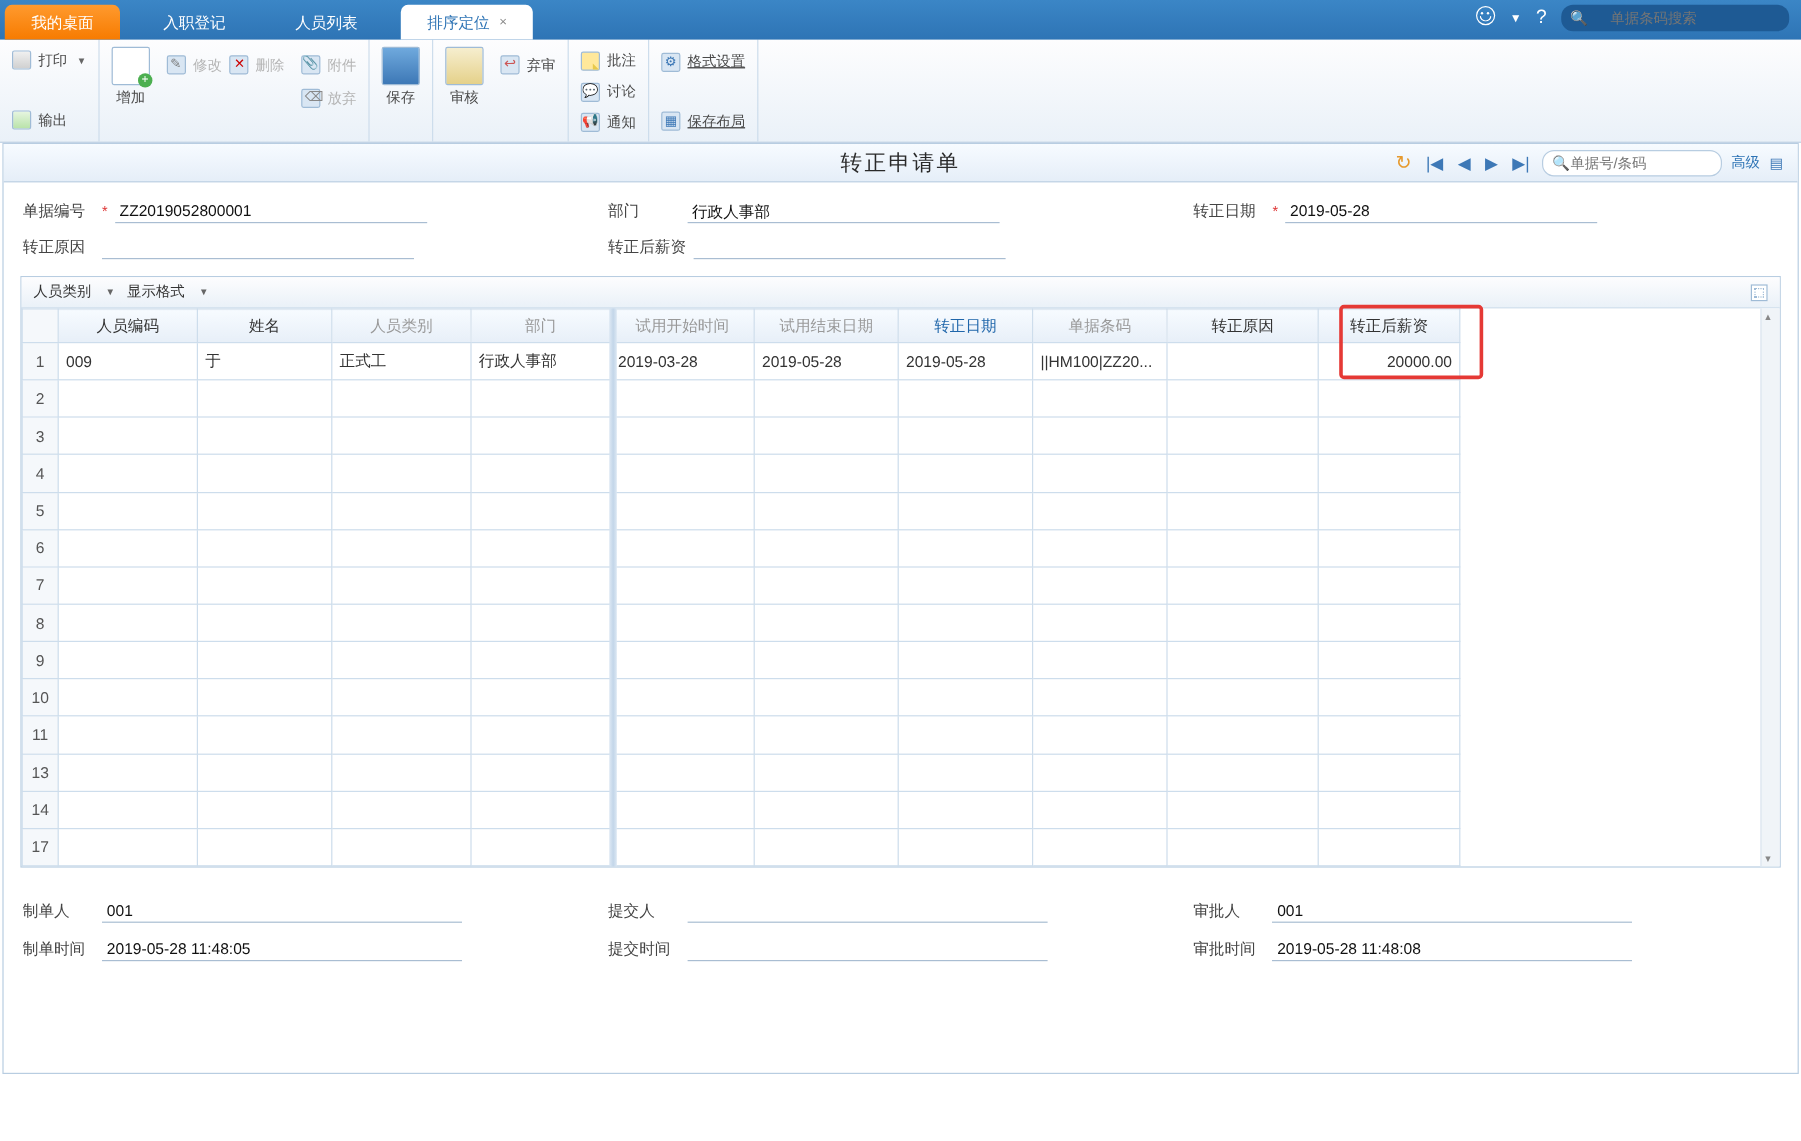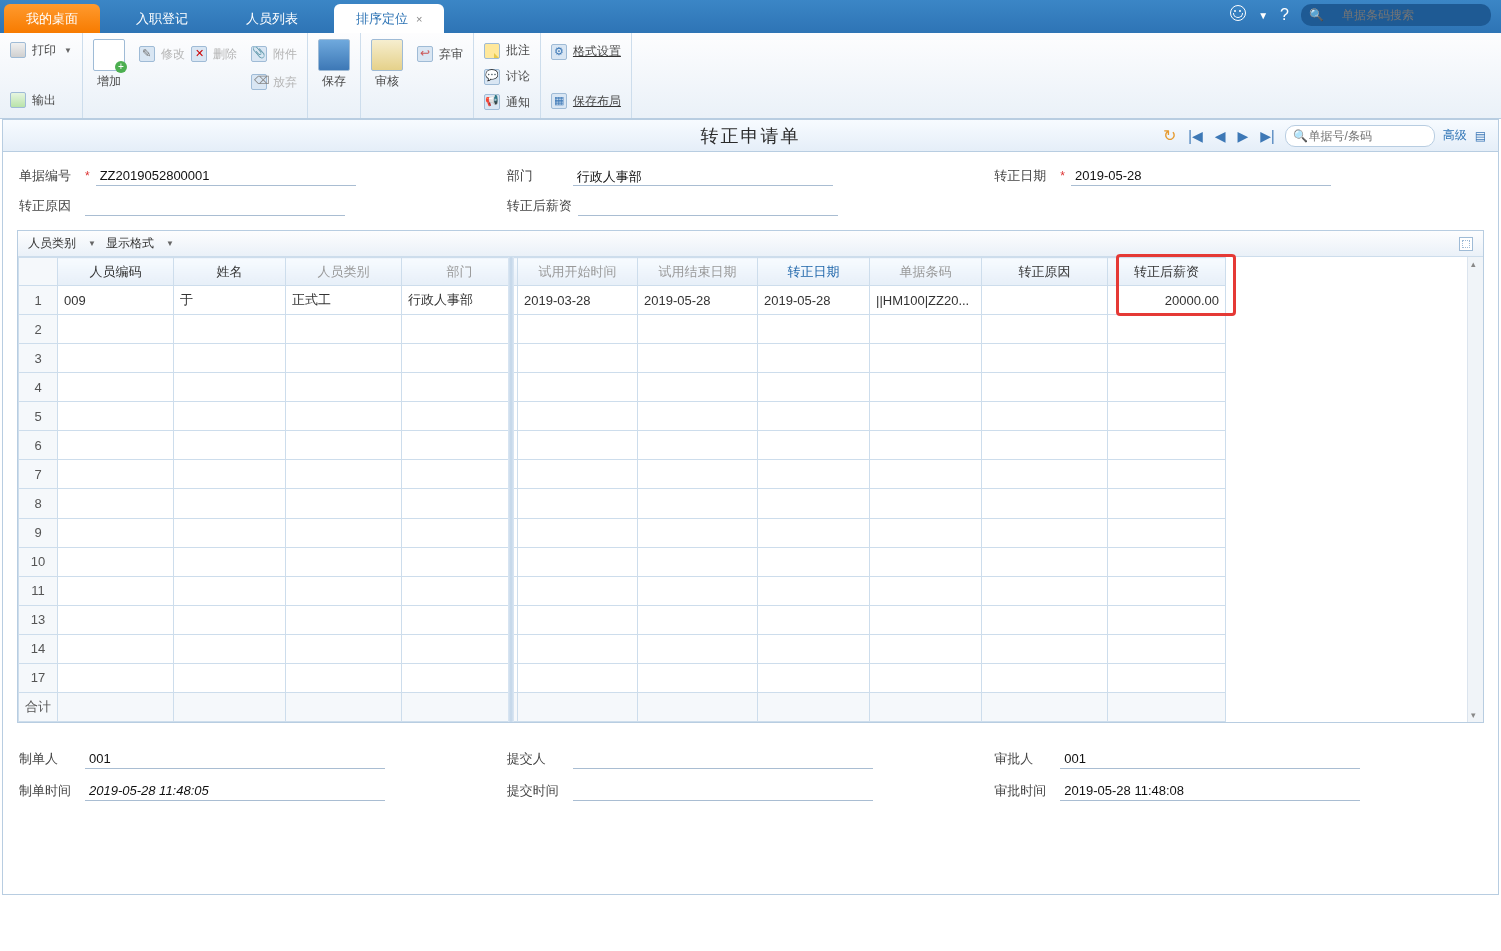--- a/index.html
+++ b/index.html
@@ -461,33 +461,20 @@
               <td></td>
               <td></td>
               <td></td>
               <td></td>
               <td></td>
               <td></td>
               <td></td>
               <td></td>
               <td></td>
             </tr>
-            <tr class="sum-row">
-              <td class="rownum" style="text-align: center;">合计</td>
-              <td></td>
-              <td></td>
-              <td></td>
-              <td></td>
-              <td></td>
-              <td></td>
-              <td></td>
-              <td></td>
-              <td></td>
-              <td></td>
-            </tr>
           </tbody>
       </table>
       <div class="vsplit" style="left:490px;"></div>
       <div class="grid-scroll"></div>
       <div class="highlight-box" style="left:1098px; top:-3px; width:120px; height:62px;"></div>
     </div>
   </div>
 
   <div class="form-footer">
     <div class="fld">
@@ -497,21 +484,21 @@
     <div class="fld">
         <label>提交人</label>
         <span class="val" style="min-width:300px;"></span>
       </div>
     <div class="fld">
         <label>审批人</label>
         <span class="val" style="min-width:300px;">001</span>
       </div>
     <div class="fld">
         <label>制单时间</label>
-        <span class="val" style="min-width:300px;font-style:italic;">2019-05-28 11:48:05</span>
+        <span class="val" style="min-width:300px;">2019-05-28 11:48:05</span>
       </div>
     <div class="fld">
         <label>提交时间</label>
         <span class="val" style="min-width:300px;"></span>
       </div>
     <div class="fld">
         <label>审批时间</label>
         <span class="val" style="min-width:300px;">2019-05-28 11:48:08</span>
       </div>
   </div>

